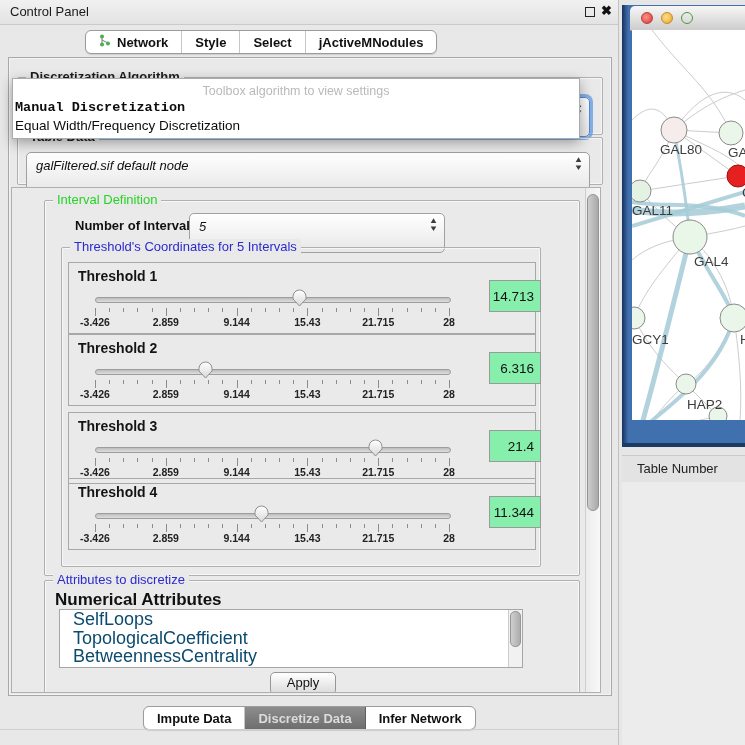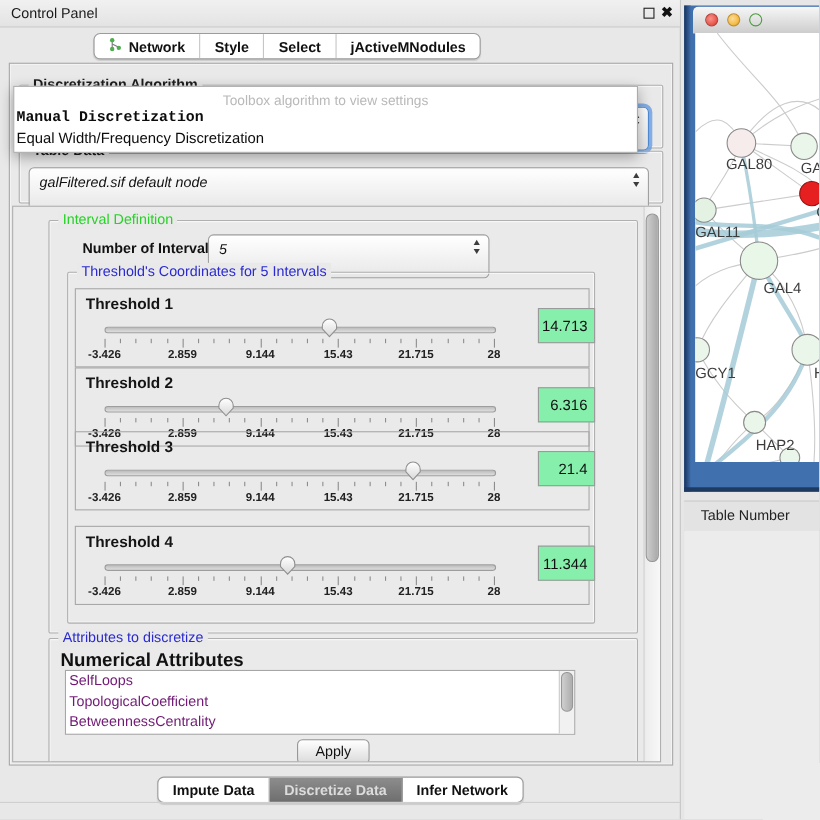--- a/index.html
+++ b/index.html
@@ -42,21 +42,21 @@
   .tpanel .ttitle{position:absolute;left:9px;top:5px;font-size:14px;font-weight:700;color:#141414;}
   .track{position:absolute;left:26px;top:34px;width:354px;height:4px;border:1px solid #9d9d9d;border-radius:3px;background:linear-gradient(#bdbdbd,#dedede);}
   .thumbpt{position:absolute;top:26px;width:17px;height:18px;margin-left:-8px;}
   .ticks{position:absolute;left:26px;top:45px;width:354px;height:8px;}
   .ticks i{position:absolute;top:0;width:1px;background:#8d8d8d;}
   .ticklabels{position:absolute;left:26px;top:53px;width:354px;height:12px;}
   .ticklabels span{position:absolute;transform:translateX(-50%);font-size:10.5px;font-weight:700;color:#222;white-space:nowrap;}
   .valbox{position:absolute;left:406px;top:17px;width:52px;height:32px;border:1px solid #9a9a9a;background:#86efac;font-size:13.5px;line-height:32px;text-align:right;padding-right:6px;box-sizing:border-box;margin-left:14px;}
   
   .attrlist{position:absolute;background:#fff;border:1px solid #a6a6a6;overflow:hidden;}
-  .attrlist .item{font-size:13px;line-height:18.5px;padding-left:3px;color:#701a75;cursor:default;}
+  .attrlist .item{font-size:18px;line-height:18.5px;padding-left:13px;color:#0c4a6e;cursor:default;}
   .listscroll{position:absolute;right:0;top:0;width:13px;height:100%;background:#f1f1f1;border-left:1px solid #cccccc;}
   .listscroll .thumb{position:absolute;left:1px;top:1px;width:9px;height:34px;border-radius:5px;background:linear-gradient(to right,#cfcfcf,#adadad);border:1px solid #979797;}
   .applybtn{position:absolute;width:64px;height:21px;border:1px solid #979797;border-radius:5px;background:linear-gradient(#ffffff,#dadada);font-size:13px;text-align:center;line-height:20px;cursor:default;}
   
   #right{position:absolute;left:619px;top:0;width:126px;height:745px;background:#e6e6e6;}
   .netwin{position:absolute;left:3px;top:5px;width:123px;height:442px;background:#4070ae;}
   .netwin .leftedge{position:absolute;left:0;top:0;width:6px;height:100%;background:linear-gradient(to right,#16335c,#3f6dab);}
   .netwin .botedge{position:absolute;left:0;bottom:0;width:100%;height:4px;background:#1d3a63;}
   .nettitle{position:absolute;left:8px;top:1px;width:115px;height:24px;background:linear-gradient(#f7f7f7,#cdcdcd);border-bottom:1px solid #9a9a9a;border-radius:5px 0 0 0;}
   .light{position:absolute;top:6px;width:12px;height:12px;border-radius:50%;box-sizing:border-box;}
@@ -234,21 +234,21 @@
                       <path d="M2,7.5 a6.5,6.5 0 0 1 13,0 v2.5 l-6.5,7 l-6.5,-7 z" fill="url(#g1)" stroke="#8f8f8f"></path>
                       <defs>
                         <linearGradient id="g1" x1="0" y1="0" x2="0" y2="1">
                           <stop offset="0" stop-color="#ffffff"></stop>
                           <stop offset="1" stop-color="#d8d8d8"></stop>
                         </linearGradient>
                       </defs>
                     </svg></div>
                   <div class="valbox">6.316</div>
                 </div>
-                <div class="tpanel" style="left: 6px; top: 144px; width: 466px; height: 70px;">
+                <div class="tpanel" style="left: 6px; top: 164px; width: 466px; height: 70px;">
                   <div class="ttitle">Threshold 3</div>
                   <div class="track"></div>
                   <div class="ticks">
                     <i style="left: 0%; height: 8px;"></i>
                     <i style="left: 4%; height: 4px;"></i>
                     <i style="left: 8%; height: 4px;"></i>
                     <i style="left: 12%; height: 4px;"></i>
                     <i style="left: 16%; height: 4px;"></i>
                     <i style="left: 20%; height: 8px;"></i>
                     <i style="left: 24%; height: 4px;"></i>

